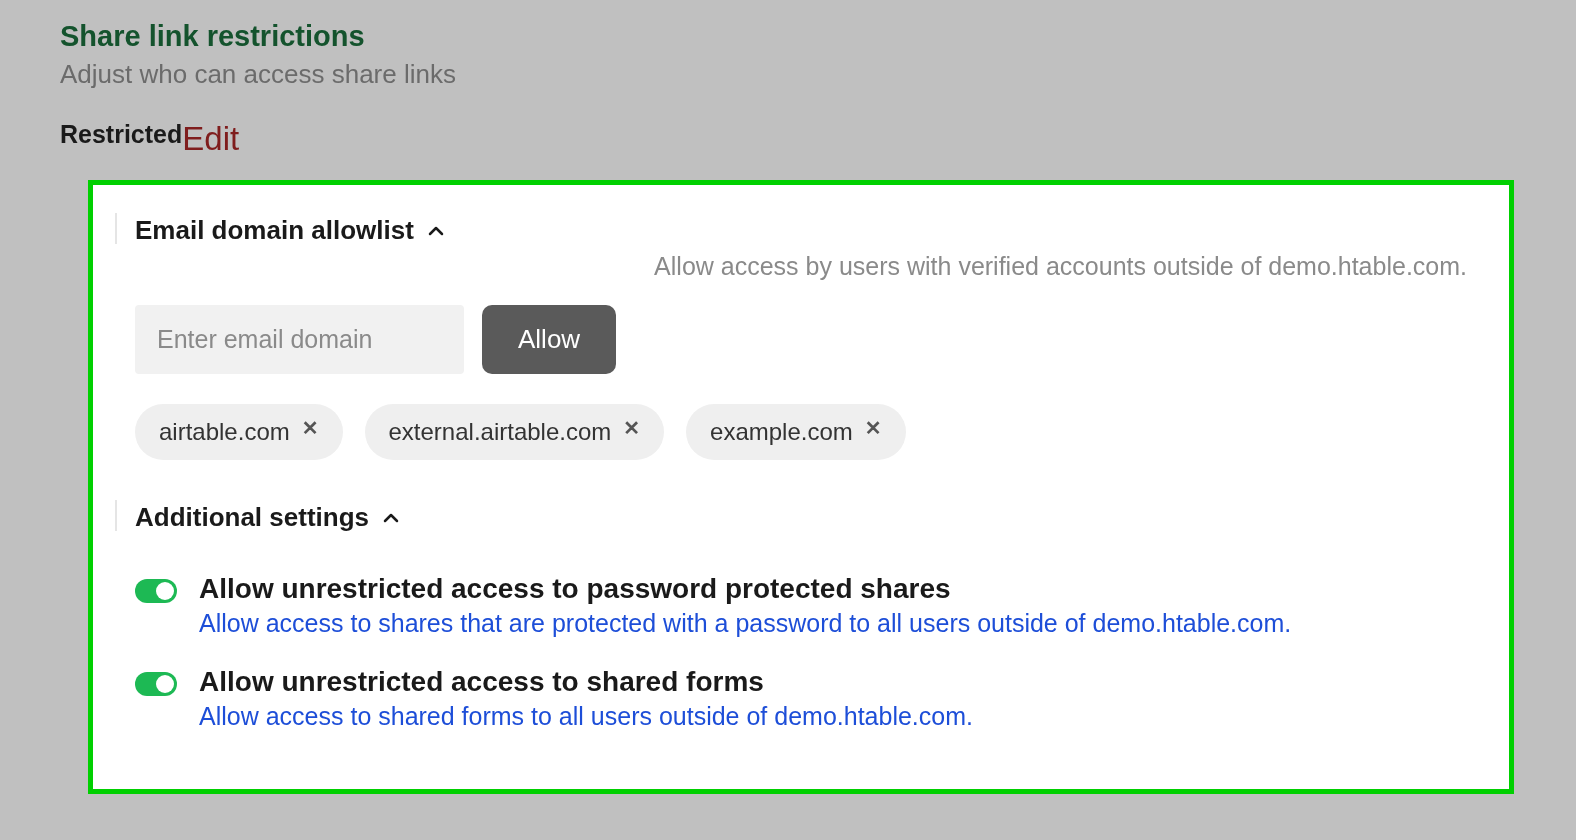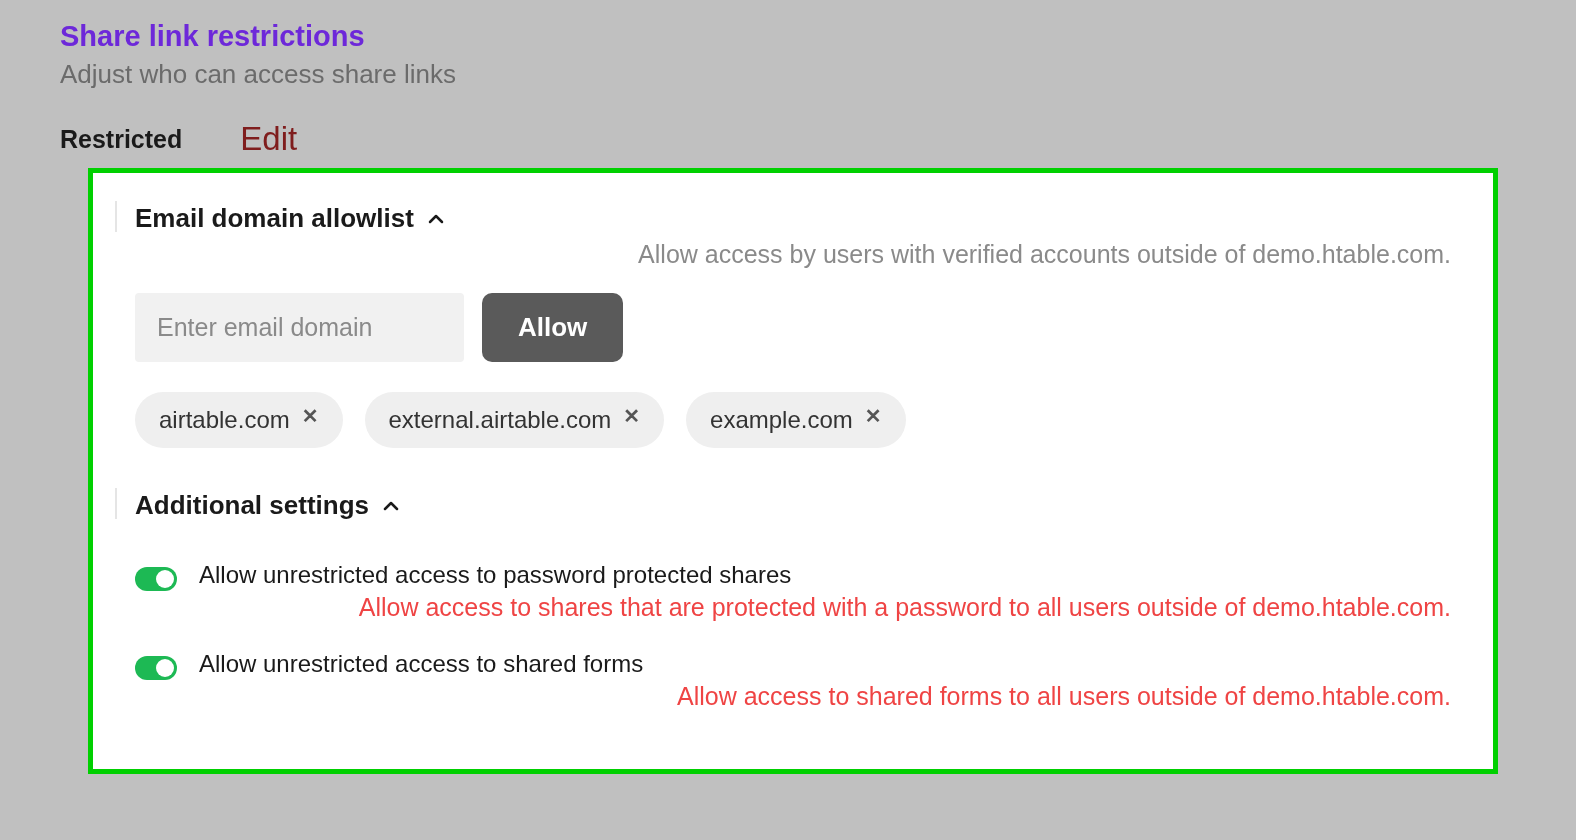--- a/index.html
+++ b/index.html
@@ -13,52 +13,50 @@
       width: 1576px;
       height: 840px;
       overflow: hidden;
     }
     .outer {
       padding: 20px 60px 0 60px;
     }
     .heading {
       font-size: 29px;
       font-weight: 600;
-      color: #6d28d9;
+      color: #14532d;
       margin-bottom: 6px;
     }
     .subheading {
       font-size: 26px;
       color: #6b6b6b;
       font-weight: 400;
       margin-bottom: 30px;
     }
     .status-row {
       display: flex;
-      align-items: center;
-      gap: 58px;
-      margin-bottom: 10px;
+      margin-bottom: 22px;
     }
     .status-label {
       font-size: 25px;
       font-weight: 600;
       color: #1a1a1a;
     }
     .edit-link {
       font-size: 33px;
       color: #7f1d1d;
       cursor: pointer;
       font-weight: 400;
     }
     .panel {
       background: #ffffff;
       border: 5px solid #00d000;
       padding: 30px 42px 30px 42px;
       margin-left: 28px;
-      margin-right: 18px;
+      margin-right: 2px;
     }
     .section {
       position: relative;
     }
     .section-divider {
       border-left: 2px solid #e5e5e5;
       height: 31px;
       position: absolute;
       left: -20px;
       top: -2px;
@@ -104,21 +102,21 @@
     }
     .domain-input::placeholder {
       color: #8a8a8a;
     }
     .allow-btn {
       background: #5a5a5a;
       color: #ffffff;
       border: none;
       padding: 0 36px;
       font-size: 26px;
-      font-weight: 700;
+      font-weight: 400;
       border-radius: 10px;
       cursor: pointer;
     }
     .chips {
       display: flex;
       gap: 22px;
       margin-bottom: 42px;
     }
     .chip {
       display: flex;
@@ -162,30 +160,29 @@
       top: 3px;
       width: 18px;
       height: 18px;
       background: #fff;
       border-radius: 50%;
     }
     .setting-text {
       flex: 1;
     }
     .setting-title {
-      font-size: 24px;
-      font-weight: 400;
+      font-size: 28px;
+      font-weight: 700;
       color: #1a1a1a;
       margin-bottom: 4px;
     }
     .setting-desc {
       font-size: 25px;
-      color: #ef4444;
-      font-weight: 400;
-      text-align: right;
+      color: #1d4ed8;
+      font-weight: 400;
     }
   </style>
 </head>
 <body>
 
 <div class="outer">
   <h1 class="heading">Share link restrictions</h1>
   <p class="subheading">Adjust who can access share links</p>
 
   <div class="status-row">

